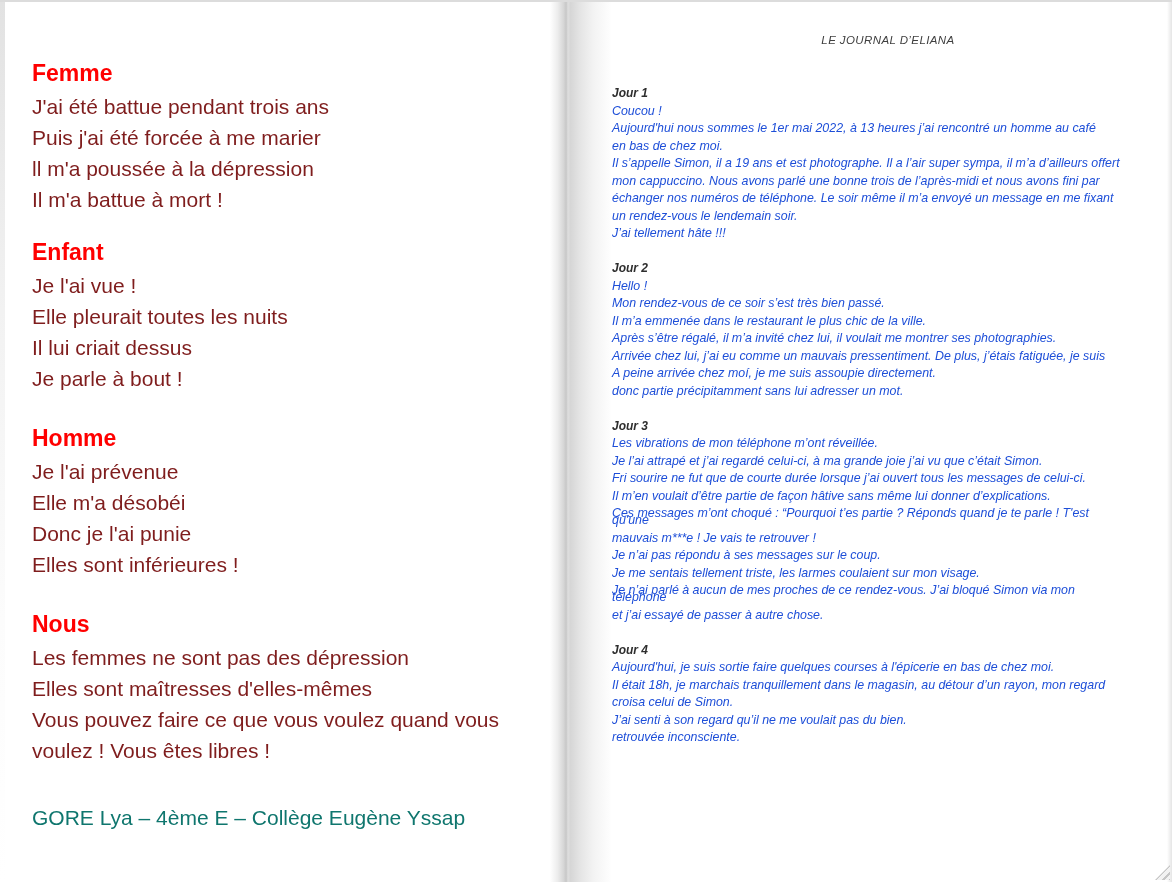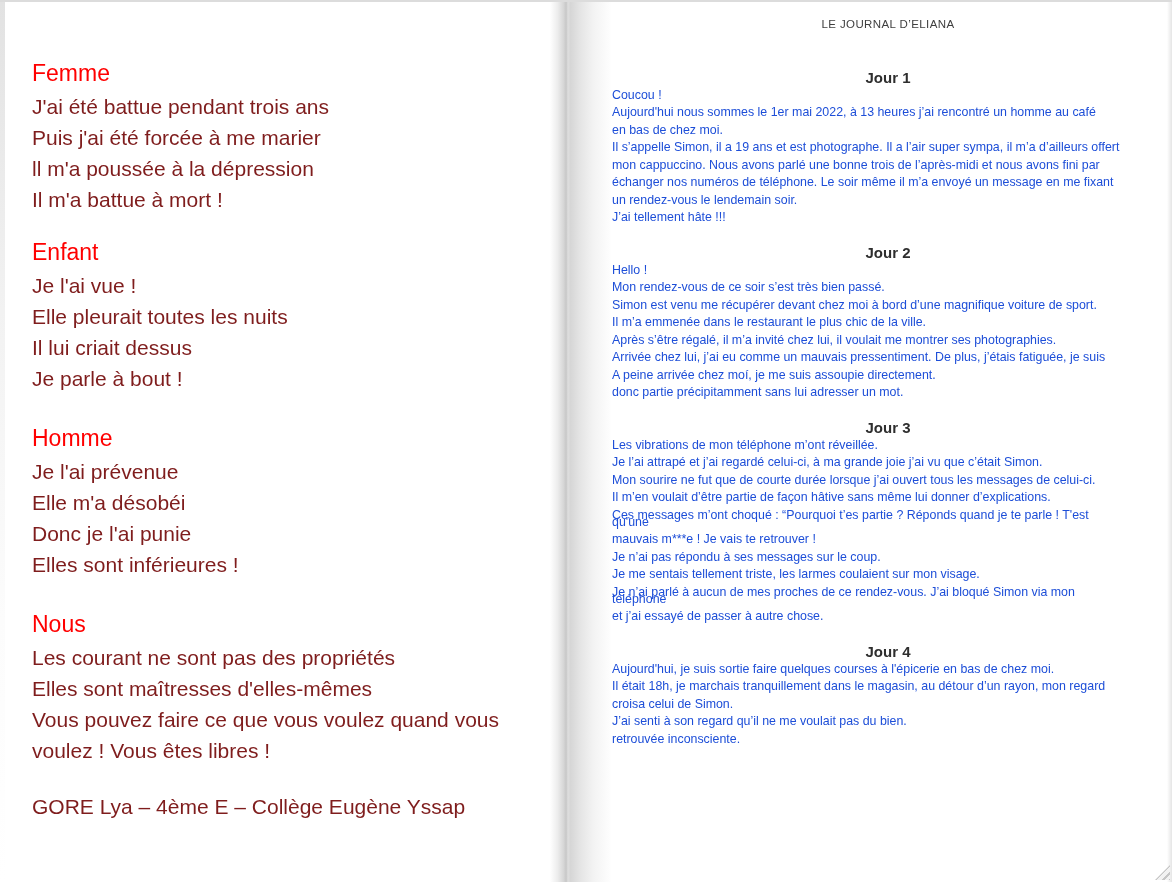--- a/index.html
+++ b/index.html
@@ -23,45 +23,45 @@
     position: absolute; right: 0; top: 0; width: 5px; height: 880px;
     background: linear-gradient(to left, rgba(0,0,0,0.10), rgba(0,0,0,0));
   }
   
   .left-page {
     position: absolute; left: 5px; top: 0; width: 545px; height: 880px;
     box-sizing: border-box; padding: 58px 0 0 27px; background: #ffffff;
   }
   .poem-body { width: 500px; }
   .stanza-heading {
-    font-size: 23px; font-weight: normal; line-height: 26px;
+    font-size: 23px; font-weight: bold; line-height: 26px;
     margin: 31px 0 5px 0;
   }
   .stanza:first-child .stanza-heading { margin-top: 0; }
   .poem-line { font-size: 21px; line-height: 31px; color: #7f1d1d; }
-  .poem-footer { margin-top: 25px; font-size: 21px; line-height: 31px; color: #7f1d1d; }
+  .poem-footer { margin-top: 36px; font-size: 21px; line-height: 31px; color: #0f766e; }
   
   .spine {
     position: absolute; left: 550px; top: 0; width: 62px; height: 880px;
     background: linear-gradient(to right,
       #ffffff 0%, #ededed 12%, #d6d6d6 22%, #c7c7c7 26%,
       #dedede 29%, #d6d6d6 33%, #e4e4e4 48%, #f3f3f3 70%, #ffffff 100%);
   }
   
   .right-page {
     position: absolute; left: 612px; top: 0; width: 552px; height: 880px;
-    box-sizing: border-box; padding-top: 14px; background: transparent;
+    box-sizing: border-box; padding-top: 30px; background: transparent; font-style: italic;
   }
   .journal-title {
     text-align: center; font-size: 11.5px; letter-spacing: 0.4px;
     color: #3f3f3f; line-height: 16px; margin-bottom: 37px;
   }
   .entry { margin-bottom: 17.5px; }
   .entry-title {
-    font-weight: bold; font-size: 15px; line-height: 17.5px; color: #2e2e2e; text-align: center;
+    font-weight: bold; font-size: 12px; line-height: 17.5px; color: #2e2e2e;
   }
   .journal-line {
     font-size: 12.4px; line-height: 17.5px; color: #1d4ed8; white-space: nowrap;
   }
   .journal-line.overlap { margin-top: -10.5px; }
   
   .resize-grip {
     position: absolute; right: 2px; bottom: 2px; width: 15px; height: 15px;
     background: repeating-linear-gradient(135deg,
       #c6c6c6 0px, #c6c6c6 2px, #f2f2f2 2px, #f2f2f2 5px);
@@ -93,21 +93,21 @@
         </div>
         <div class="stanza">
           <div class="stanza-heading" style="color: rgb(255, 0, 0);">Homme</div>
           <div class="poem-line">Je l'ai prévenue</div>
           <div class="poem-line">Elle m'a désobéi</div>
           <div class="poem-line">Donc je l'ai punie</div>
           <div class="poem-line">Elles sont inférieures !</div>
         </div>
         <div class="stanza">
           <div class="stanza-heading" style="color: rgb(255, 0, 0);">Nous</div>
-          <div class="poem-line">Les courant ne sont pas des propriétés</div>
+          <div class="poem-line">Les femmes ne sont pas des dépression</div>
           <div class="poem-line">Elles sont maîtresses d'elles-mêmes</div>
           <div class="poem-line">Vous pouvez faire ce que vous voulez quand vous</div>
           <div class="poem-line">voulez ! Vous êtes libres !</div>
         </div>
       </div>
     <div class="poem-footer">GORE Lya – 4ème E – Collège Eugène Yssap</div>
   </div>
 
   <div class="spine"></div>
 
@@ -122,32 +122,31 @@
           <div class="journal-line">Il s’appelle Simon, il a 19 ans et est photographe. Il a l’air super sympa, il m’a d’ailleurs offert</div>
           <div class="journal-line">mon cappuccino. Nous avons parlé une bonne trois de l’après-midi et nous avons fini par</div>
           <div class="journal-line">échanger nos numéros de téléphone. Le soir même il m’a envoyé un message en me fixant</div>
           <div class="journal-line">un rendez-vous le lendemain soir.</div>
           <div class="journal-line">J’ai tellement hâte !!!</div>
         </div>
         <div class="entry">
           <div class="entry-title">Jour 2</div>
           <div class="journal-line">Hello !</div>
           <div class="journal-line">Mon rendez-vous de ce soir s’est très bien passé.</div>
-          <div class="journal-line">Simon est venu me récupérer devant chez moi à bord d’une magnifique voiture de sport.</div>
           <div class="journal-line">Il m’a emmenée dans le restaurant le plus chic de la ville.</div>
           <div class="journal-line">Après s’être régalé, il m’a invité chez lui, il voulait me montrer ses photographies.</div>
           <div class="journal-line">Arrivée chez lui, j’ai eu comme un mauvais pressentiment. De plus, j’étais fatiguée, je suis</div>
           <div class="journal-line">A peine arrivée chez moí, je me suis assoupie directement.</div>
           <div class="journal-line">donc partie précipitamment sans lui adresser un mot.</div>
         </div>
         <div class="entry">
           <div class="entry-title">Jour 3</div>
           <div class="journal-line">Les vibrations de mon téléphone m’ont réveillée.</div>
           <div class="journal-line">Je l’ai attrapé et j’ai regardé celui-ci, à ma grande joie j’ai vu que c’était Simon.</div>
-          <div class="journal-line">Mon sourire ne fut que de courte durée lorsque j’ai ouvert tous les messages de celui-ci.</div>
+          <div class="journal-line">Fri sourire ne fut que de courte durée lorsque j’ai ouvert tous les messages de celui-ci.</div>
           <div class="journal-line">Il m’en voulait d’être partie de façon hâtive sans même lui donner d’explications.</div>
           <div class="journal-line">Ces messages m’ont choqué : “Pourquoi t’es partie ? Réponds quand je te parle ! T'est</div>
           <div class="journal-line overlap">qu'une</div>
           <div class="journal-line">mauvais m***e ! Je vais te retrouver !</div>
           <div class="journal-line">Je n’ai pas répondu à ses messages sur le coup.</div>
           <div class="journal-line">Je me sentais tellement triste, les larmes coulaient sur mon visage.</div>
           <div class="journal-line">Je n’ai parlé à aucun de mes proches de ce rendez-vous. J’ai bloqué Simon via mon</div>
           <div class="journal-line overlap">téléphone</div>
           <div class="journal-line">et j’ai essayé de passer à autre chose.</div>
         </div>

